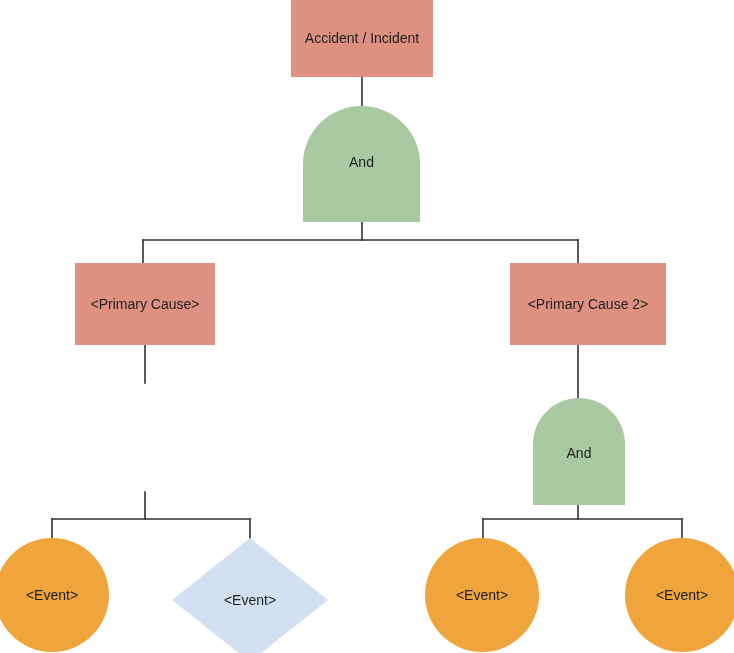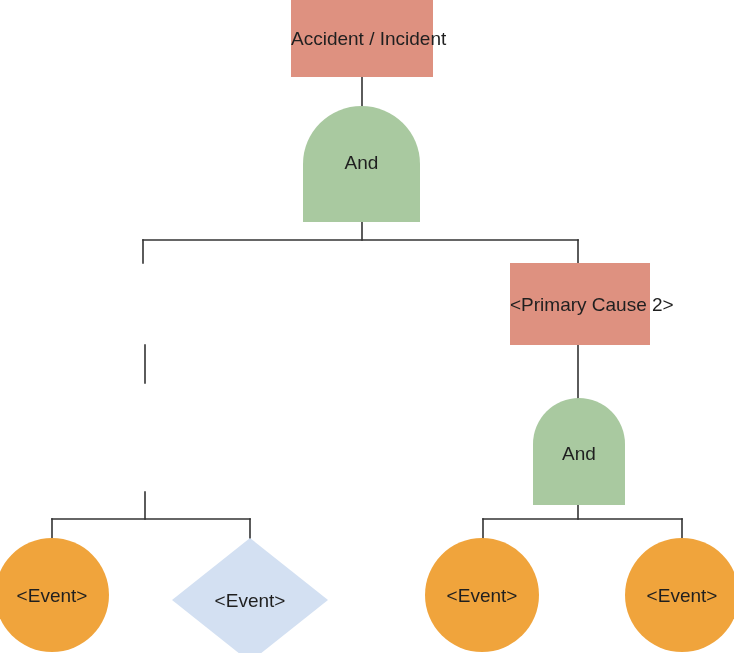--- a/index.html
+++ b/index.html
@@ -28,21 +28,21 @@
   .node {
     position: absolute;
     box-sizing: border-box;
   }
   .node-label {
     position: absolute;
     left: 0;
     width: 100%;
     text-align: center;
     color: #1f1f1f;
-    font-size: 19px;
+    font-size: 14px;
     line-height: 15px;
     white-space: nowrap;
     pointer-events: none;
   }
   
   .rect {
     background: #de9180;
   }
   .rect .node-label {
     top: 50%;
@@ -91,22 +91,25 @@
     <span class="node-label" style="top:46px;">Accident / Incident</span>
   </div>
 
   <div class="node shape" style="left:303px; top:106px; width:117px; height:116px;">
     <svg viewBox="0 0 117 116" preserveAspectRatio="none" xmlns="http://www.w3.org/2000/svg">
       <path d="M0 116 L0 58 A58.5 58 0 0 1 117 58 L117 116 Z" fill="#a9c9a0"></path>
     </svg>
     <span class="node-label" style="top:49px;">And</span>
   </div>
 
+  <div class="node rect" style="left:75px; top:263px; width:140px; height:82px;">
+    <span class="node-label">&lt;Primary Cause&gt;</span>
+  </div>
 
-  <div class="node rect" style="left:510px; top:263px; width:140px; height:82px;">
+  <div class="node rect" style="left:510px; top:263px; width:156px; height:82px;">
     <span class="node-label">&lt;Primary Cause 2&gt;</span>
   </div>
 
 
   <div class="node shape" style="left:533px; top:398px; width:92px; height:107px;">
     <svg viewBox="0 0 92 107" preserveAspectRatio="none" xmlns="http://www.w3.org/2000/svg">
       <path d="M0 107 L0 46 A46 46 0 0 1 92 46 L92 107 Z" fill="#a9c9a0"></path>
     </svg>
     <span class="node-label" style="top:48px;">And</span>
   </div>

